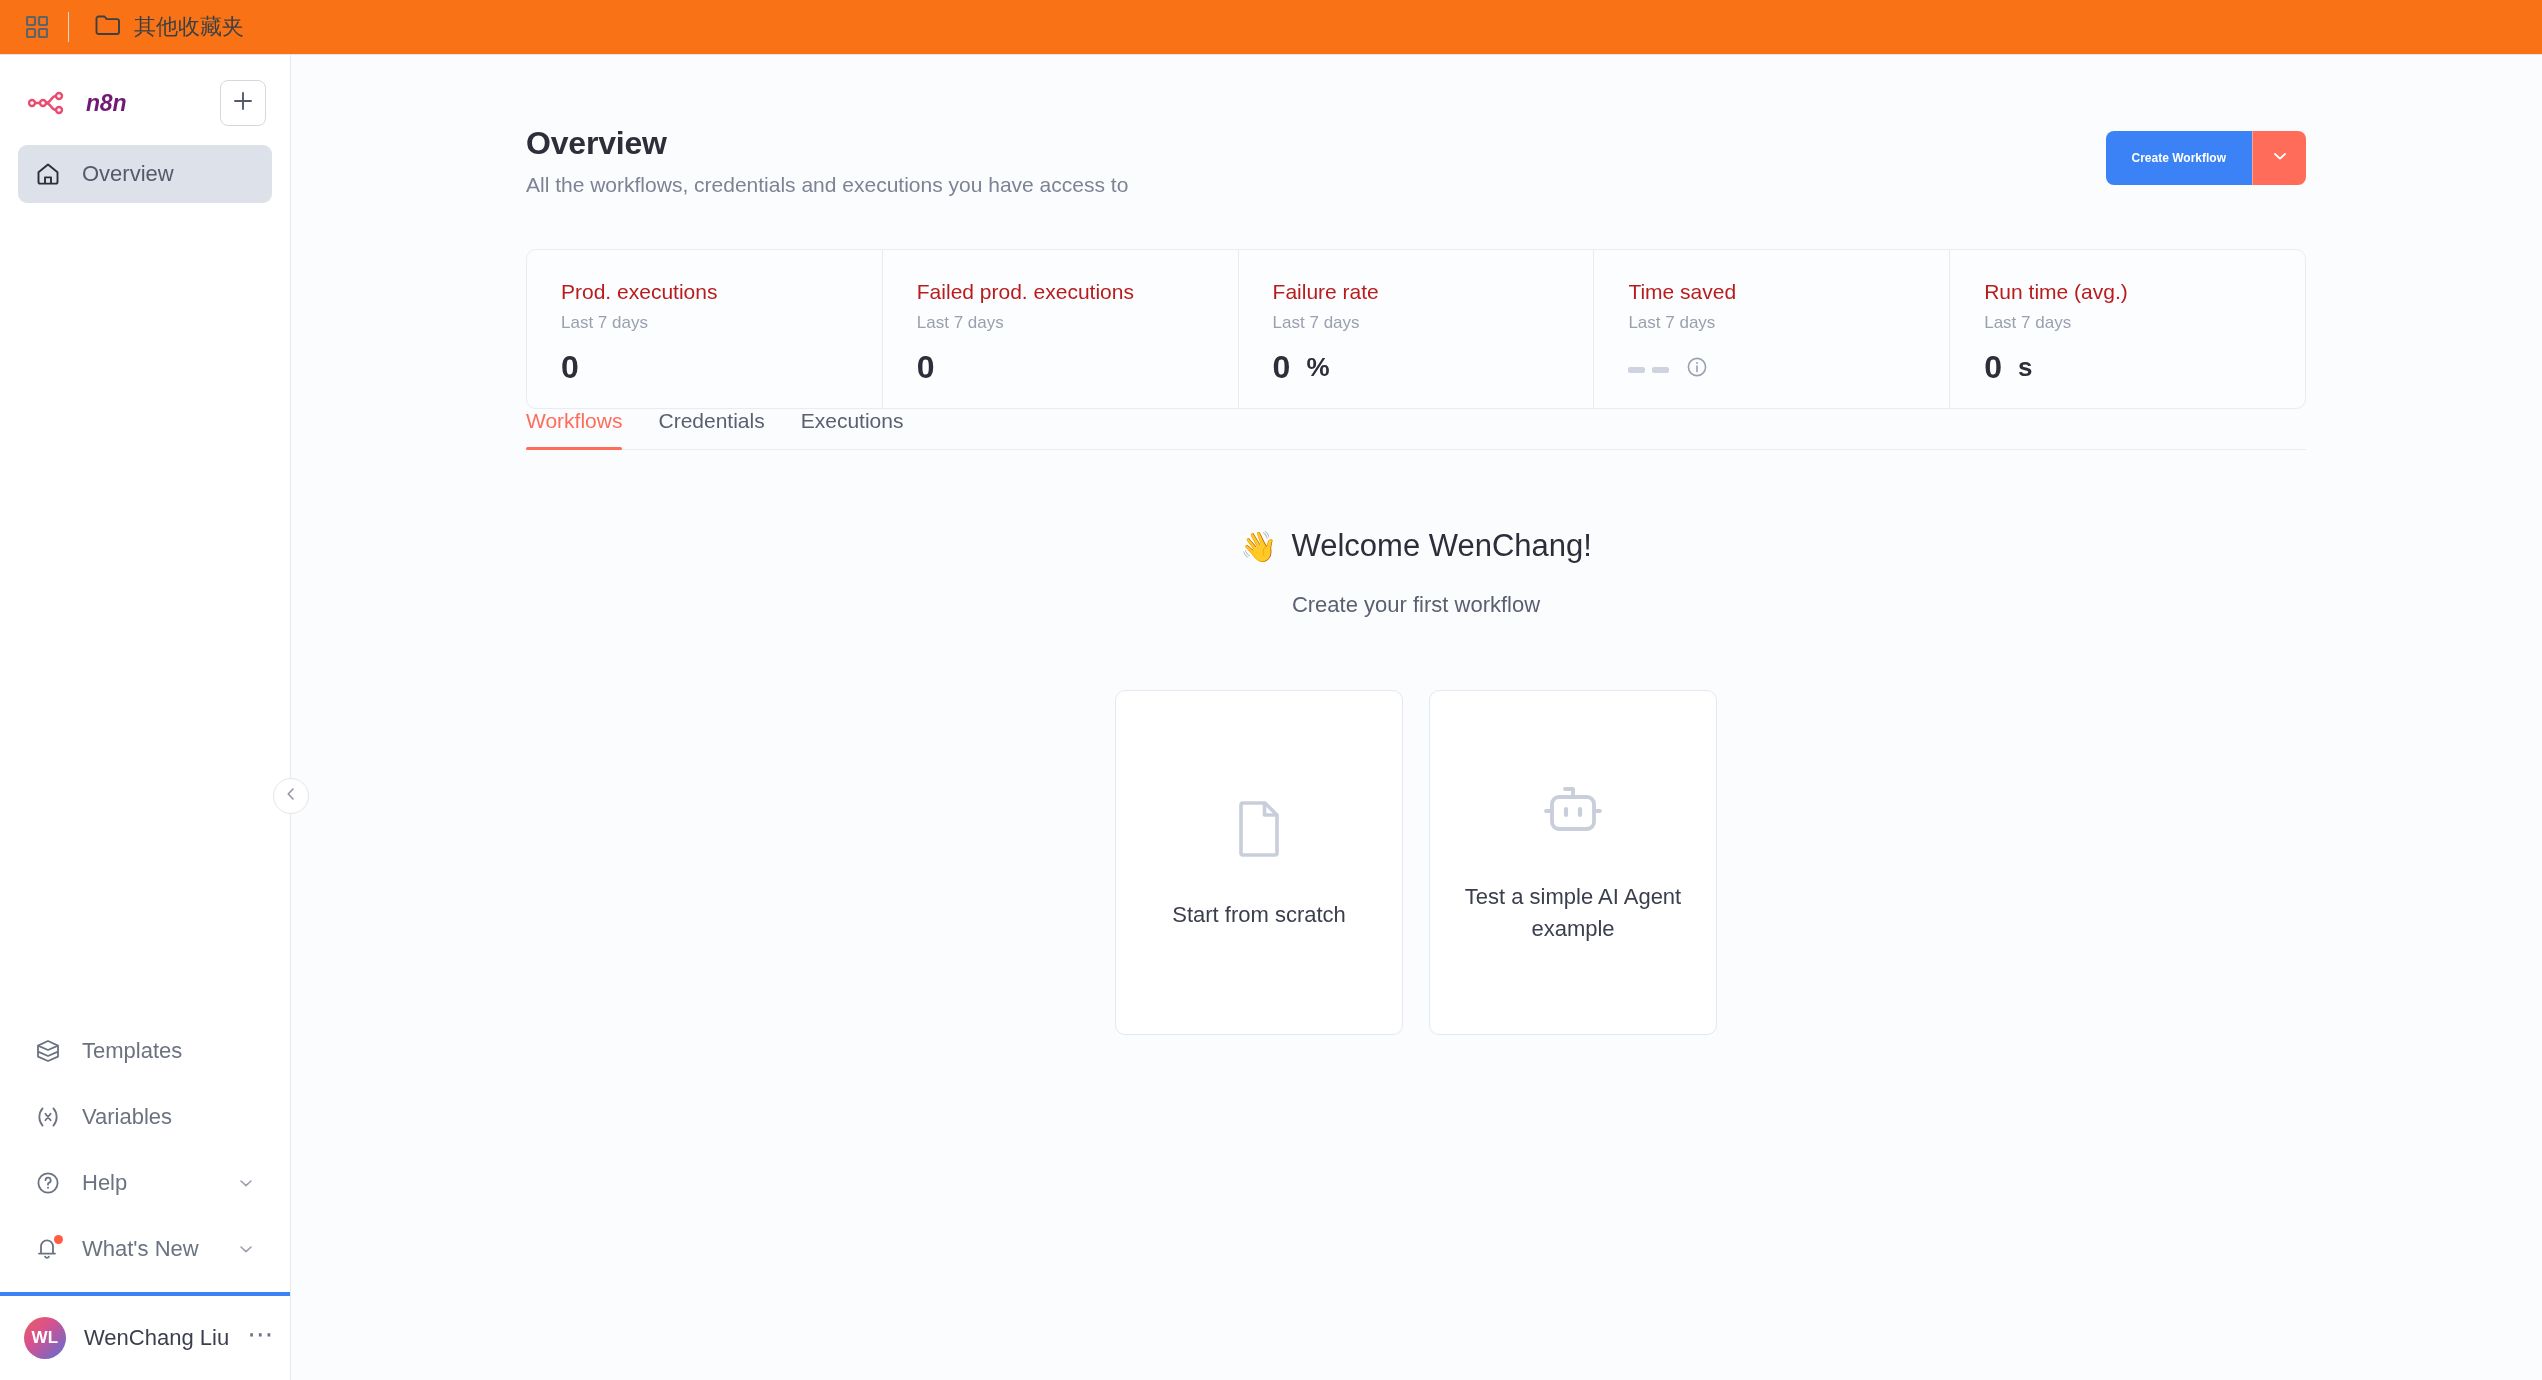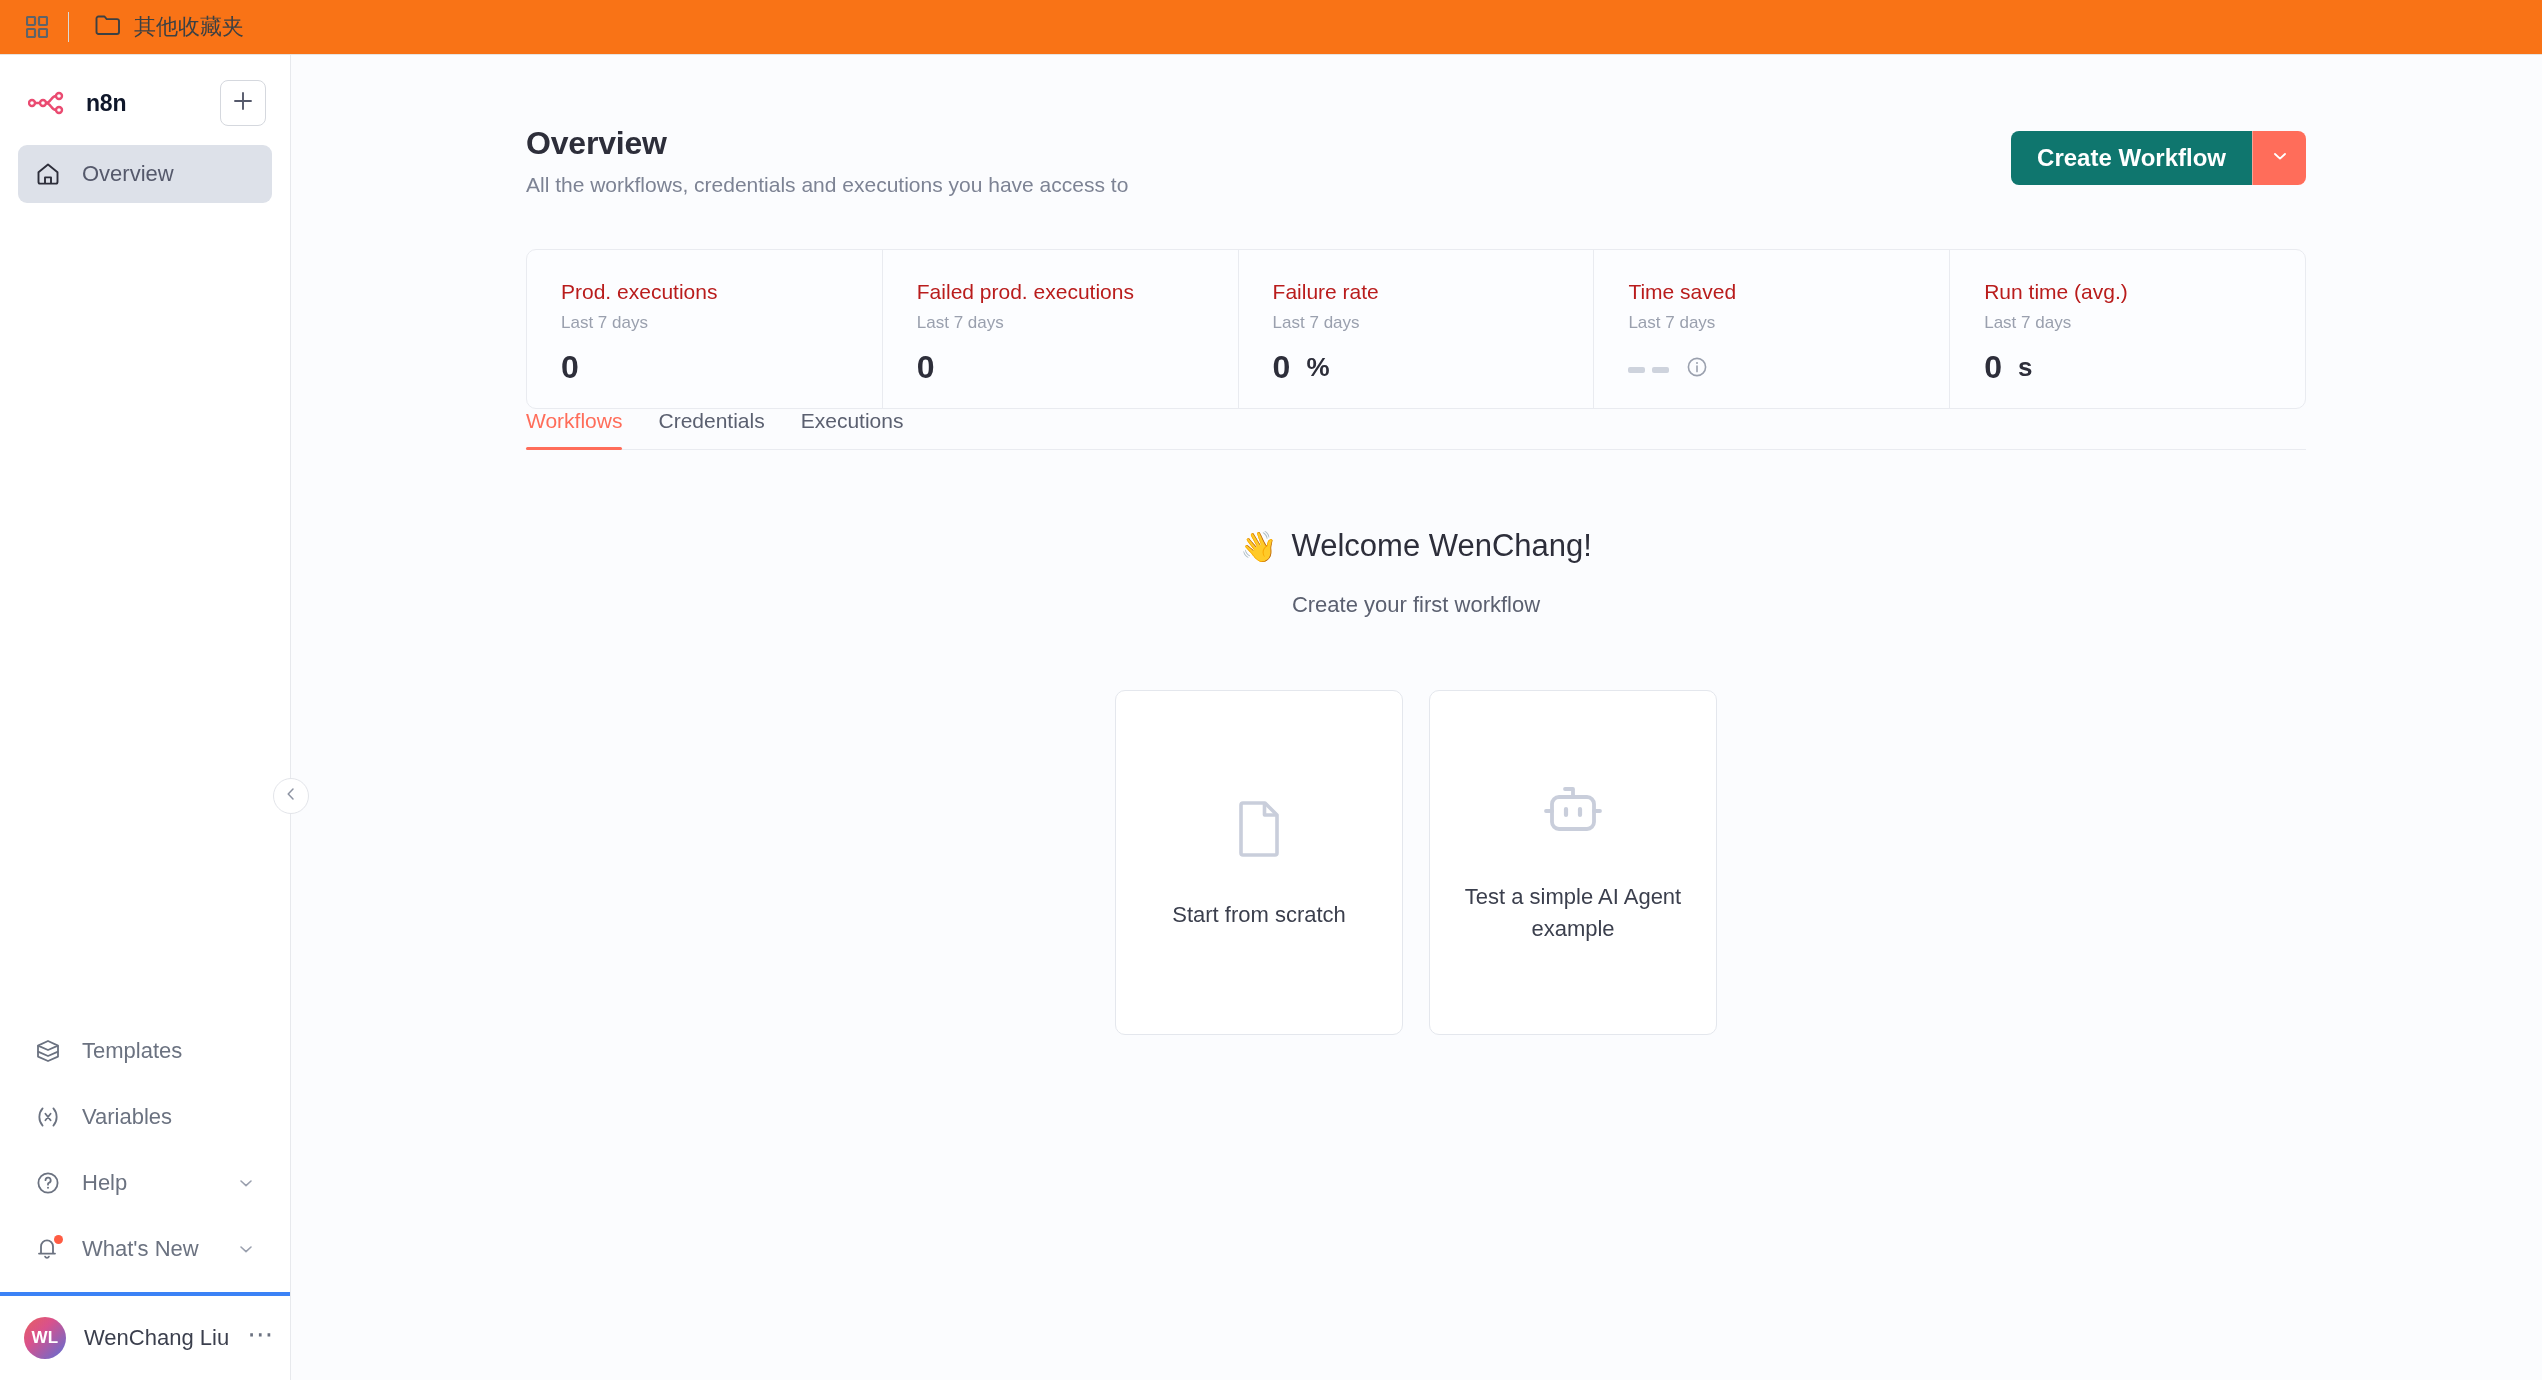--- a/index.html
+++ b/index.html
@@ -74,22 +74,23 @@
     display: flex;
     align-items: center;
     height: 56px;
     padding: 0 6px 0 10px;
     gap: 12px;
   }
   .brand-logo { flex: 0 0 auto; display: flex; align-items: center; }
   .brand-name {
     font-size: 23px;
     font-weight: bold;
-    color: #0f172a;
+    color: #701a75;
     letter-spacing: -0.2px;
+    font-style: italic;
   }
   .brand-spacer { flex: 1 1 auto; }
   .add-button {
     width: 46px;
     height: 46px;
     border: 1px solid #d5d8de;
     border-radius: 8px;
     background: #fff;
     display: flex;
     align-items: center;
@@ -234,23 +235,23 @@
   .head-spacer { flex: 1 1 auto; }
 
   .create-group {
     display: flex;
     align-items: stretch;
     border-radius: 8px;
     overflow: hidden;
     margin-top: 6px;
   }
   .create-btn {
-    background: #0f766e;
+    background: #3b82f6;
     color: #fff;
-    font-size: 24px;
+    font-size: 12px;
     font-weight: bold;
     padding: 0 26px;
     height: 54px;
     display: flex;
     align-items: center;
     border: none;
     cursor: pointer;
     font-family: "Liberation Sans", sans-serif;
   }
   .create-caret {

